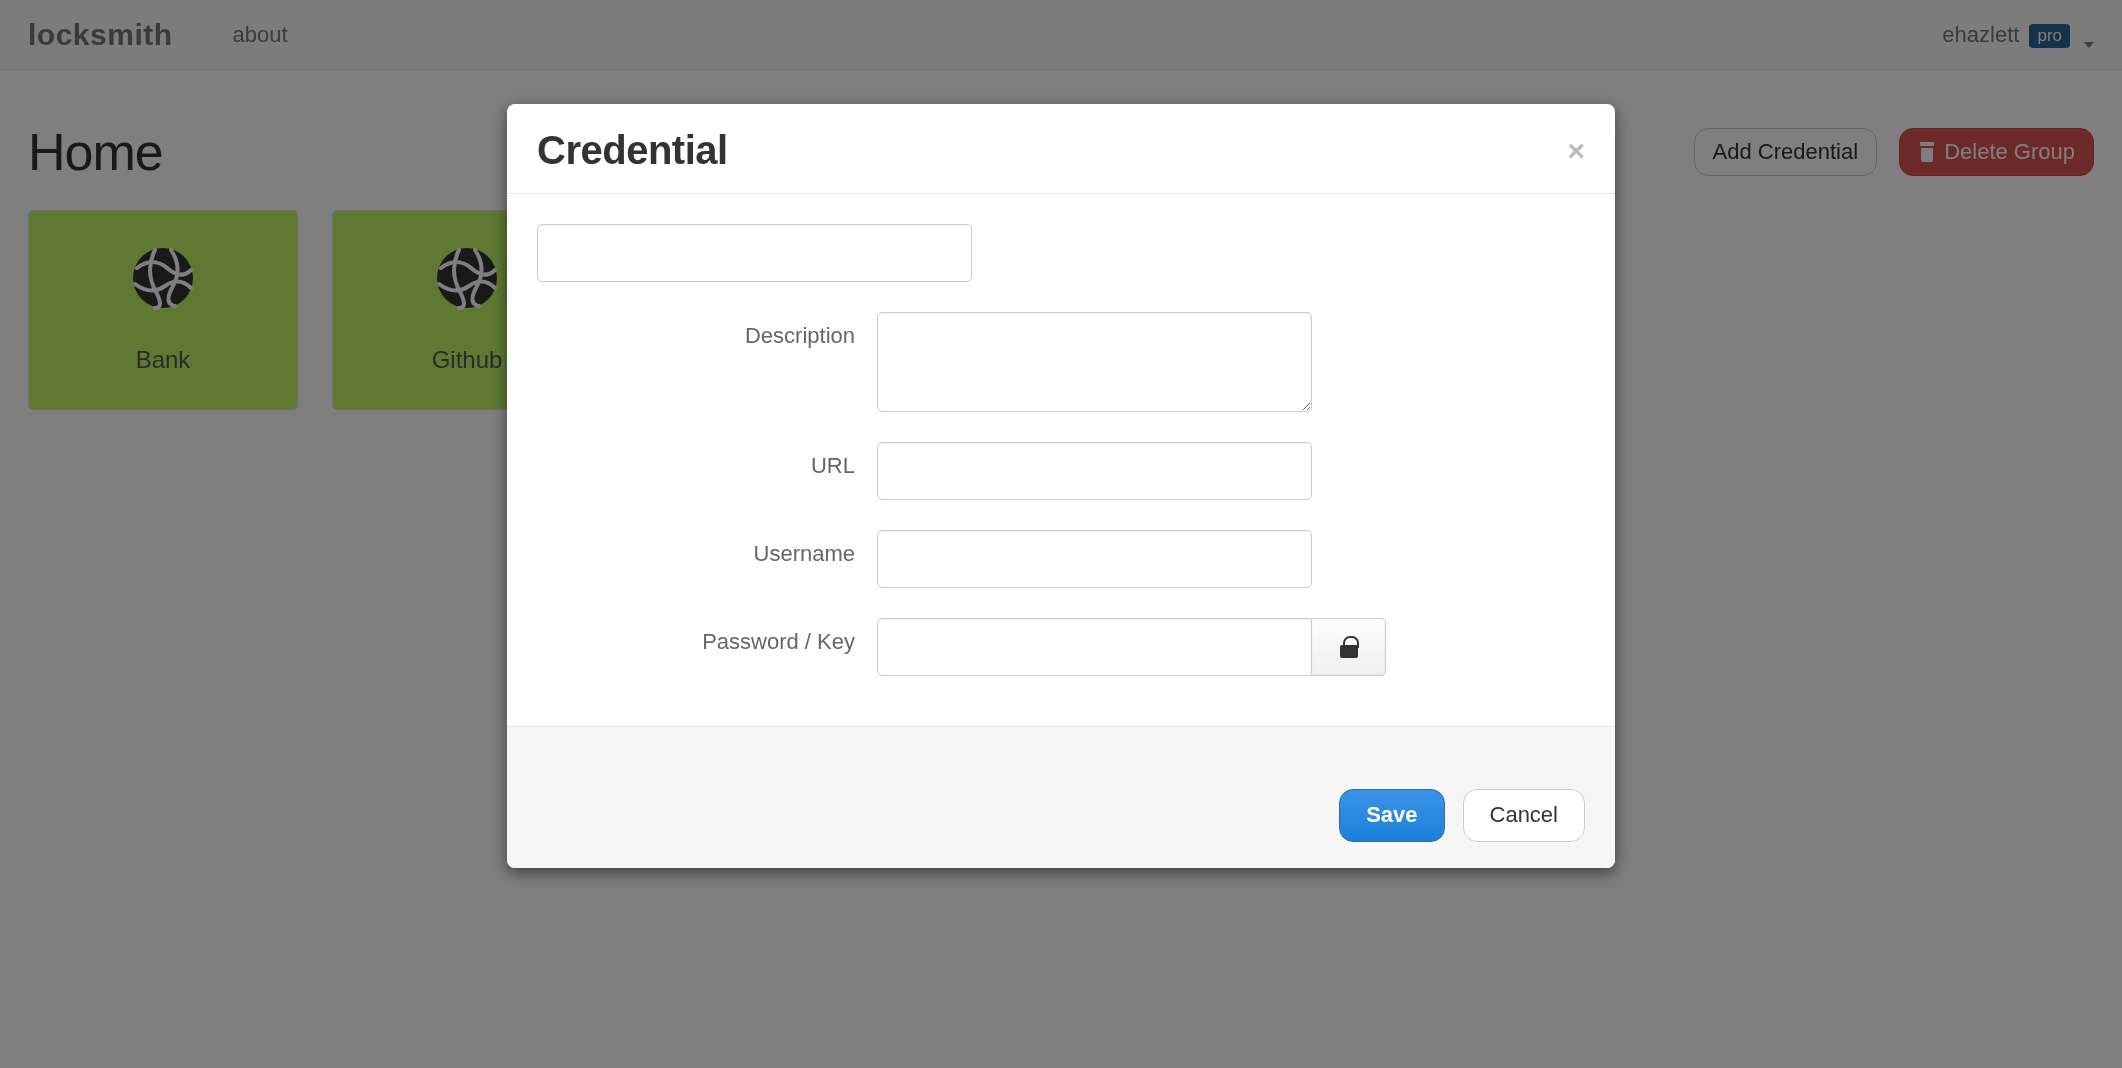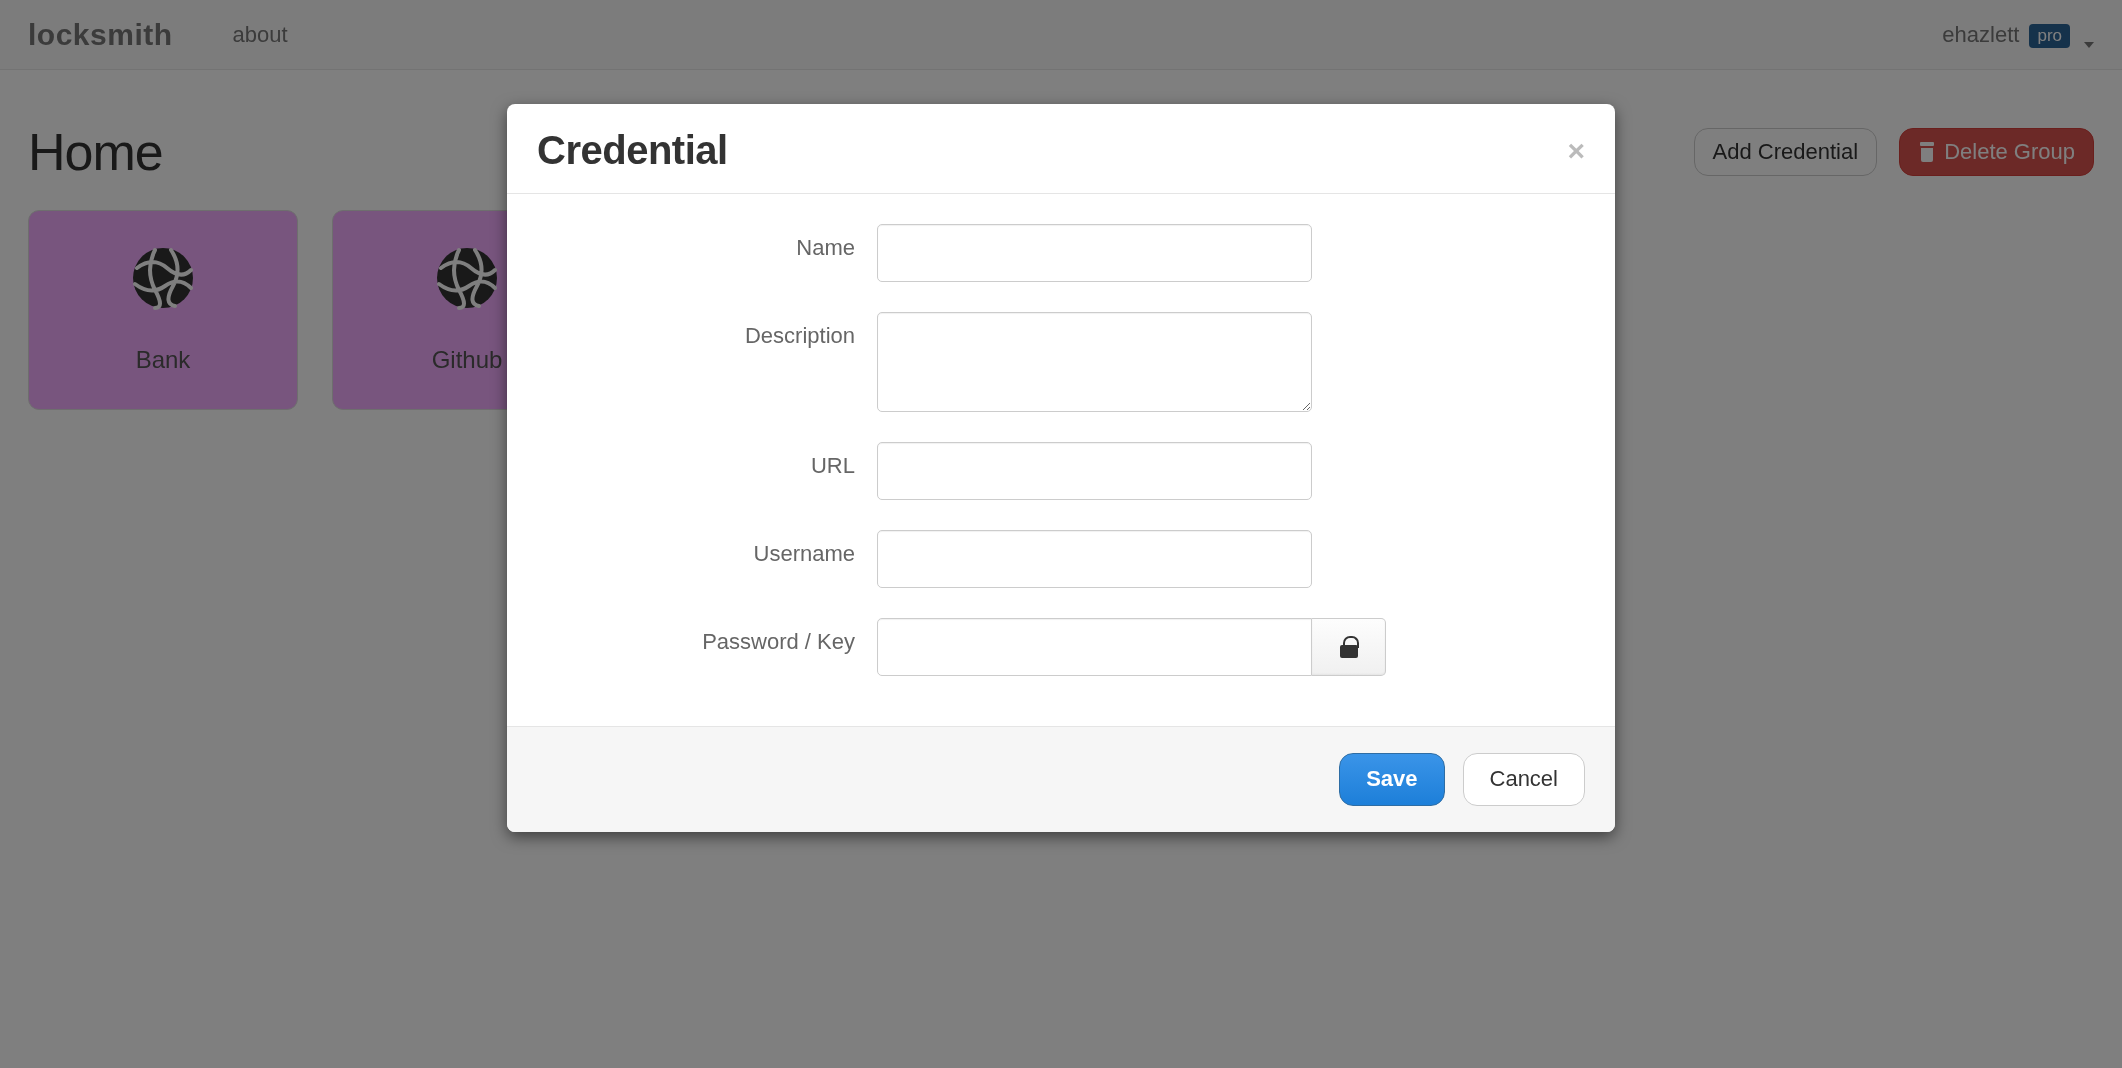--- a/index.html
+++ b/index.html
@@ -127,27 +127,27 @@
 
   
   .card-row {
     display: flex;
     gap: 34px;
   }
   .cred-card {
     width: 270px;
     height: 200px;
     border: 1px solid #ddd;
-    border-radius: 11px;
+    border-radius: 5px;
     display: flex;
     flex-direction: column;
     align-items: center;
     justify-content: center;
     gap: 36px;
-    background: #f0abfc;
+    background: #bef264;
     cursor: pointer;
   }
   .cred-card .card-label {
     font-size: 24px;
     color: #555;
   }
   .globe-icon {
     width: 64px; height: 64px;
   }
   .globe-icon svg { width: 100%; height: 100%; }
@@ -270,20 +270,21 @@
     background: #f6f6f6;
     border-top: 1px solid #e5e5e5;
     padding: 26px 30px;
     display: flex;
     justify-content: flex-end;
     gap: 18px;
   }
   .modal-footer .btn {
     font-size: 22px;
     padding: 11px 26px;
+    margin-top: 36px;
   }
 </style>
 </head>
 <body>
 
 <div class="navbar">
   <div class="brand">locksmith</div>
   <div class="nav-link">about</div>
   <div class="spacer"></div>
   <div class="user-area">
@@ -333,21 +334,20 @@
 
     <div class="modal-header">
       <div class="modal-title">Credential</div>
       <div class="spacer"></div>
       <div class="close-x">×</div>
     </div>
 
     <div class="modal-body">
 
       <div class="form-row">
-        <label class="form-label">Name</label>
         <input type="text" class="form-control" value="" style="">
       </div>
 
       <div class="form-row">
         <label class="form-label">Description</label>
         <textarea class="form-control" value="" style=""></textarea>
       </div>
 
       <div class="form-row">
         <label class="form-label">URL</label>

